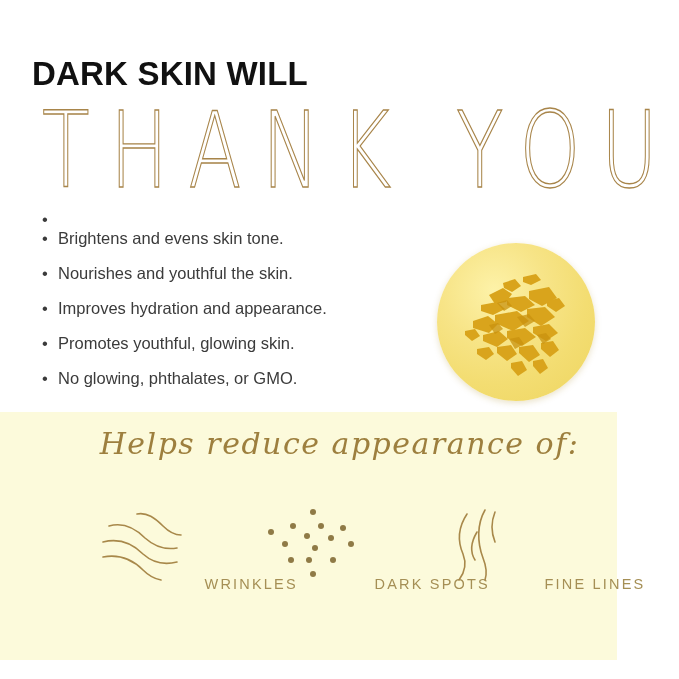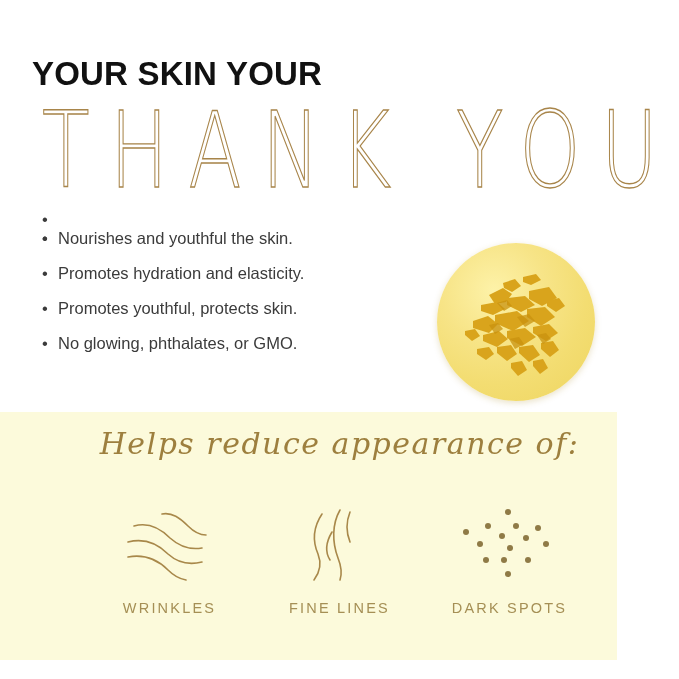--- a/index.html
+++ b/index.html
@@ -81,57 +81,58 @@
   }
 
   .icons{
     position:absolute;left:0;top:90px;width:679px;
     display:flex;
     justify-content:center;
     align-items:flex-start;
   }
   .icon-col{
     width:170px;
-    display:flex;flex-direction:column;align-items:center;
+    display:flex;flex-direction:row;align-items:flex-end;
   }
   .icon-art{height:90px;width:120px;position:relative;}
   .icon-label{
     margin-top:8px;
     font-size:14.5px;
     letter-spacing:2.2px;
     color:#a58f55;
     white-space:nowrap;
   }
 </style>
 </head>
 <body>
 
 <div class="page">
 
-  <div class="headline">YOUR SKIN YOUR</div>
+  <div class="headline">DARK SKIN WILL</div>
   <div class="script-title">THANK YOU</div>
 
   <ul class="benefits">
     <li>
       <span class="bullet">•</span>
     </li>
     <li>
       <span class="bullet">•</span>
+      <span>Brightens and evens skin tone.</span>
     </li>
     <li>
       <span class="bullet">•</span>
       <span>Nourishes and youthful the skin.</span>
     </li>
     <li>
       <span class="bullet">•</span>
-      <span>Promotes hydration and elasticity.</span>
-    </li>
-    <li>
-      <span class="bullet">•</span>
-      <span>Promotes youthful, protects skin.</span>
+      <span>Improves hydration and appearance.</span>
+    </li>
+    <li>
+      <span class="bullet">•</span>
+      <span>Promotes youthful, glowing skin.</span>
     </li>
     <li>
       <span class="bullet">•</span>
       <span>No glowing, phthalates, or GMO.</span>
     </li>
   </ul>
 
   <div class="jar">
     <svg class="flakes" viewBox="0 0 158 158">
       <g fill="#d9a41c">
@@ -182,34 +183,20 @@
               <path d="M18,55 C34,52 48,58 58,68 C64,74 70,77 76,78"></path>
             </g>
           </svg>
         </div>
         <div class="icon-label">WRINKLES</div>
       </div>
 
       <div class="icon-col">
         <div class="icon-art">
           <svg width="120" height="90" viewBox="0 0 120 90">
-            <g fill="none" stroke="#a8884a" stroke-width="1.6" stroke-linecap="round">
-              <path d="M42,12 C34,24 32,38 38,52 C42,62 40,70 34,78"></path>
-              <path d="M52,30 C46,40 45,50 50,58"></path>
-              <path d="M60,8 C52,22 52,40 58,56 C62,66 62,72 60,78"></path>
-              <path d="M70,10 C66,20 66,30 70,40"></path>
-            </g>
-          </svg>
-        </div>
-        <div class="icon-label">FINE LINES</div>
-      </div>
-
-      <div class="icon-col">
-        <div class="icon-art">
-          <svg width="120" height="90" viewBox="0 0 120 90">
             <g fill="#8f7a46">
               <circle cx="58" cy="10" r="3"></circle>
               <circle cx="38" cy="24" r="3"></circle>
               <circle cx="66" cy="24" r="3"></circle>
               <circle cx="88" cy="26" r="3"></circle>
               <circle cx="16" cy="30" r="3"></circle>
               <circle cx="52" cy="34" r="3"></circle>
               <circle cx="76" cy="36" r="3"></circle>
               <circle cx="30" cy="42" r="3"></circle>
               <circle cx="96" cy="42" r="3"></circle>
@@ -217,16 +204,30 @@
               <circle cx="54" cy="58" r="3"></circle>
               <circle cx="36" cy="58" r="3"></circle>
               <circle cx="78" cy="58" r="3"></circle>
               <circle cx="58" cy="72" r="3"></circle>
             </g>
           </svg>
         </div>
         <div class="icon-label">DARK SPOTS</div>
       </div>
 
+      <div class="icon-col">
+        <div class="icon-art">
+          <svg width="120" height="90" viewBox="0 0 120 90">
+            <g fill="none" stroke="#a8884a" stroke-width="1.6" stroke-linecap="round">
+              <path d="M42,12 C34,24 32,38 38,52 C42,62 40,70 34,78"></path>
+              <path d="M52,30 C46,40 45,50 50,58"></path>
+              <path d="M60,8 C52,22 52,40 58,56 C62,66 62,72 60,78"></path>
+              <path d="M70,10 C66,20 66,30 70,40"></path>
+            </g>
+          </svg>
+        </div>
+        <div class="icon-label">FINE LINES</div>
+      </div>
+
     </div>
   </div>
 
 </div>
 
 </body></html>

